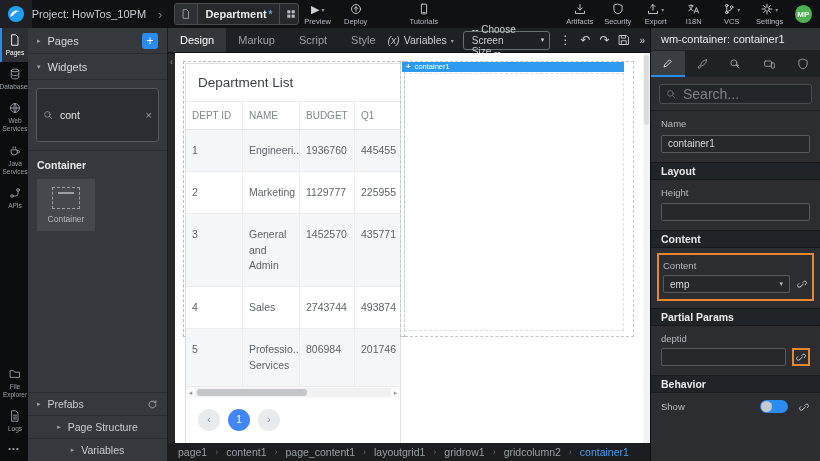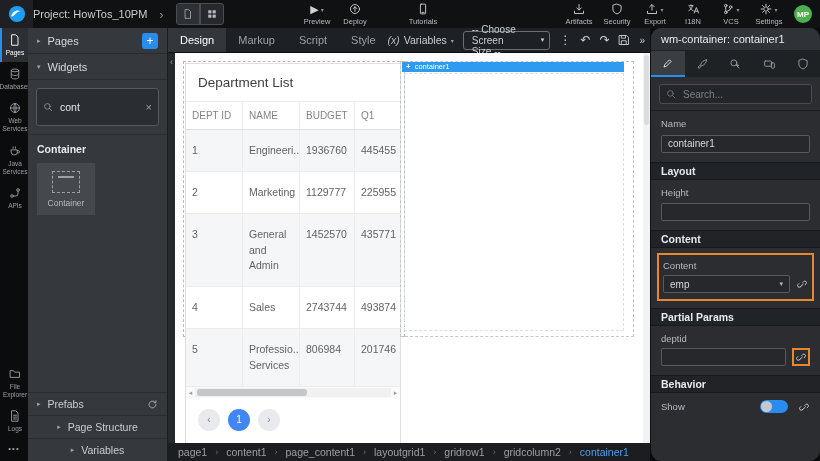--- a/index.html
+++ b/index.html
@@ -31,21 +31,21 @@
   .rail-item .rlbl{font-size:6.5px;text-align:center;line-height:1.25;}
   .rail-item.active{background:#2c2f33;border-left:2px solid #2b8cf0;color:#fff;}
   .rail-fill{flex:1;}
   .rail-more{color:#9aa0a6;text-align:center;padding:6px 0 8px;font-size:8px;letter-spacing:1px;}
 
   
   .leftpanel{position:absolute;left:28px;top:28px;width:140px;height:433px;background:#35383c;display:flex;flex-direction:column;border-right:1px solid #1a1c1e;box-sizing:border-box;}
   .lp-header{display:flex;align-items:center;height:25px;min-height:25px;padding:0 9px;border-bottom:1px solid #2a2d30;color:#d6d9dc;font-size:11px;gap:7px;}
   .lp-header .arr{font-size:7px;color:#9aa0a6;}
   .add-btn{margin-left:auto;width:16px;height:16px;background:#2b8cf0;color:#fff;border-radius:3px;display:flex;align-items:center;justify-content:center;font-size:12px;line-height:1;}
-  .lp-search{margin:8px;display:flex;align-items:center;background:#2a2d31;border:1px solid #55585d;border-radius:3px;height:20px;padding:8px 6px;gap:5px;color:#9aa0a6;}
+  .lp-search{margin:8px;display:flex;align-items:center;background:#2a2d31;border:1px solid #55585d;border-radius:3px;height:20px;padding:16px 6px;gap:5px;color:#9aa0a6;}
   .lp-search input{flex:1;min-width:0;background:transparent;border:none;color:#e8eaed;font-size:10.5px;outline:none;}
   .lp-search .clear{font-size:11px;color:#9aa0a6;}
   .lp-group{padding:8px 9px 4px;color:#e8eaed;font-size:10.5px;font-weight:bold;border-top:1px solid #2a2d30;}
   .tile{margin:4px 0 0 9px;width:58px;height:52px;background:#45484d;display:flex;flex-direction:column;align-items:center;justify-content:center;gap:5px;color:#b6bac0;font-size:8.5px;}
   .tile .dashed{width:26px;height:20px;border:1px dashed #9aa0a6;position:relative;}
   .tile .dashed::after{content:'';position:absolute;top:4px;left:5px;right:5px;height:2px;background:#9aa0a6;}
   .lp-fill{flex:1;}
   .lp-bottom-row{display:flex;align-items:center;height:22px;min-height:22px;padding:0 9px;border-top:1px solid #2a2d30;color:#c9cdd1;font-size:10.5px;gap:7px;justify-content:center;}
   .lp-bottom-row .arr{font-size:7px;color:#9aa0a6;}
   .lp-bottom-row .refresh{margin-left:auto;color:#b6bac0;}
@@ -99,27 +99,27 @@
   .container-bar .plus{color:#fff;font-size:8px;font-weight:bold;line-height:1;}
   .container-bar .clabel{color:#fff;font-size:7.5px;line-height:1;}
 
   
   .breadcrumb{height:18px;min-height:18px;background:#1b1d20;display:flex;align-items:center;padding:0 10px;gap:8px;font-size:10.5px;}
   .bc-item{color:#9aa0a6;}
   .bc-sep{color:#6a6f74;font-size:9px;}
   .bc-item.active{color:#4d9fef;}
 
   
-  .rightpanel{position:absolute;left:650px;top:28px;width:170px;height:433px;background:#2b2d31;display:flex;flex-direction:column;border-left:1px solid #0e0f11;box-sizing:border-box;overflow:hidden;border-radius:11px;}
+  .rightpanel{position:absolute;left:650px;top:28px;width:170px;height:433px;background:#2b2d31;display:flex;flex-direction:column;border-left:1px solid #0e0f11;box-sizing:border-box;overflow:hidden;}
   .rp-title{height:22px;min-height:22px;display:flex;align-items:center;padding:0 10px;color:#e8eaed;font-size:11px;background:#2f3236;border-bottom:1px solid #1d1f22;}
   .rp-tabs{display:flex;height:26px;min-height:26px;background:#1f2225;}
   .rp-tab{flex:1;display:flex;align-items:center;justify-content:center;color:#9aa0a6;box-sizing:border-box;}
   .rp-tab.active{background:#3a3d42;border-bottom:2px solid #2b8cf0;color:#e8eaed;}
   .rp-search{margin:7px 8px 6px;display:flex;align-items:center;background:#222529;border:1px solid #494c51;border-radius:3px;height:18px;min-height:18px;padding:0 6px;gap:5px;color:#7d8287;}
-  .rp-search input{flex:1;min-width:0;background:transparent;border:none;color:#d6d9dc;font-size:10px;outline:none;}
+  .rp-search input{flex:1;min-width:0;background:transparent;border:none;color:#d6d9dc;font-size:14px;outline:none;}
   .rp-search input::placeholder{color:#7d8287;}
   .rp-sep{height:1px;min-height:1px;background:#1d1f22;}
   .rp-field{padding:2px 10px 4px;}
   .rp-label{color:#b6bac0;font-size:9.5px;margin:5px 0 4px;}
   .rp-input{width:100%;box-sizing:border-box;height:18px;background:#26282c;border:1px solid #56595e;border-radius:2px;color:#d6d9dc;font-size:10px;padding:0 6px;outline:none;}
   .rp-section{height:16px;min-height:16px;display:flex;align-items:center;padding:0 10px;background:#202327;color:#e8eaed;font-size:10.5px;font-weight:bold;border-top:1px solid #17191c;border-bottom:1px solid #17191c;margin-top:5px;}
   .orange-box{margin:5px 6px 2px;border:2px solid #e8872e;padding:0 4px 6px;}
   .fieldrow{display:flex;align-items:center;gap:6px;}
   .rp-select{flex:1;display:flex;align-items:center;height:18px;background:#26282c;border:1px solid #56595e;border-radius:2px;padding:0 6px;color:#d6d9dc;font-size:10px;box-sizing:border-box;}
   .rp-select .selcaret{margin-left:auto;font-size:7px;color:#b6bac0;}
@@ -141,20 +141,24 @@
       <path d="M3.5 12.5c3.5 1.5 5.5-6 10.5-5.5-2.5-1.8-8.5-1.5-10.5 5.5z" fill="#ffffff"></path>
     </svg>
   </div>
   <span class="project">Project: HowTos_10PM</span>
   <span class="nav-chev">›</span>
   <div class="page-tab">
     <span class="seg docseg">
       <svg class="ic" width="10" height="12" viewBox="0 0 16 16">
           <path d="M4 1h5l3 3v11H4z"></path>
         </svg>
+    </span>
+    <span class="pname">
+      <span>Department</span>
+      <span class="star">*</span>
     </span>
     <span class="seg gridseg">
       <svg width="10" height="10" viewBox="0 0 16 16" fill="currentColor">
           <rect x="2" y="2" width="5" height="5"></rect>
           <rect x="9" y="2" width="5" height="5"></rect>
           <rect x="2" y="9" width="5" height="5"></rect>
           <rect x="9" y="9" width="5" height="5"></rect>
         </svg>
     </span>
   </div>

